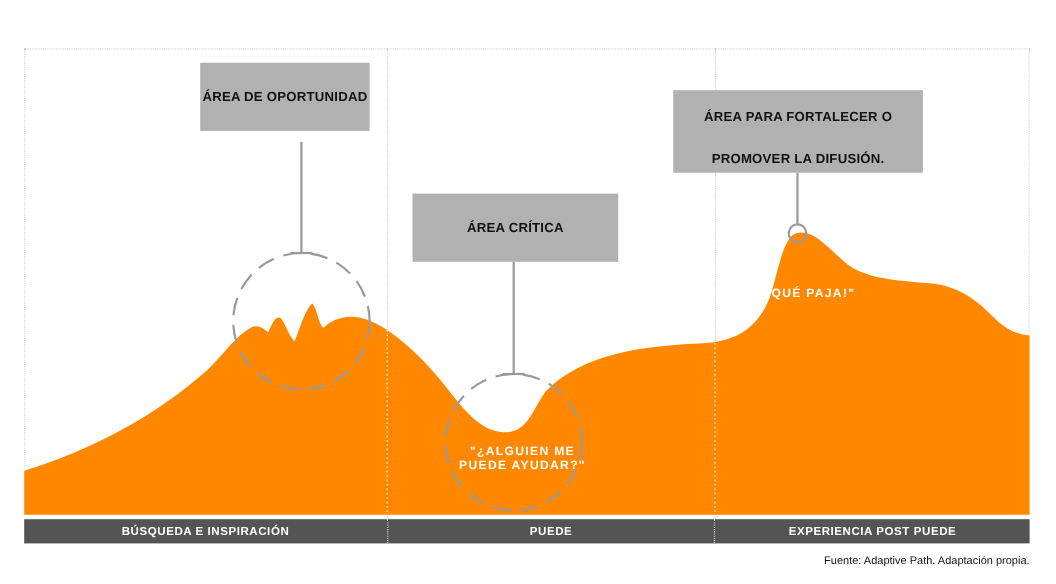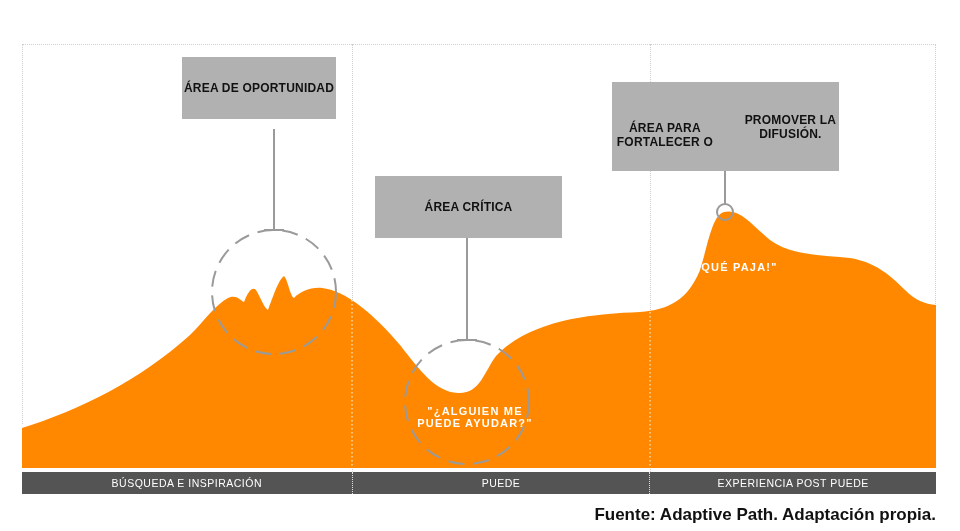--- a/index.html
+++ b/index.html
@@ -6,23 +6,23 @@
   body { width:960px; height:531px; position:relative; overflow:hidden; font-family:"Liberation Sans", sans-serif; }
   .frame-top { position:absolute; left:22px; top:44px; width:914px; height:0; border-top:1px dotted #cfcfcf; }
   .frame-left { position:absolute; left:22px; top:44px; width:0; height:380px; border-left:1px dotted #cfcfcf; }
   .frame-right { position:absolute; left:935px; top:44px; width:0; height:260px; border-left:1px dotted #cfcfcf; }
   .divider { position:absolute; top:44px; width:0; height:450px; border-left:1px dotted #cfcfcf; }
   svg.curve { position:absolute; left:0; top:0; }
   .callout { position:absolute; background:#b1b1b1; color:#111; font-weight:bold; font-size:12px; display:flex; align-items:center; justify-content:center; text-align:center; line-height:14px; letter-spacing:0.2px; }
   .stem { position:absolute; width:0; border-left:2px solid #9a9a9a; }
   .quote { position:absolute; color:#ffffff; font-weight:bold; font-size:11px; letter-spacing:1.2px; text-align:center; line-height:12px; }
   .phase-bar { position:absolute; left:22px; top:472px; width:914px; height:22px; background:#545454; display:flex; }
-  .phase { display:flex; align-items:center; justify-content:center; color:#ffffff; font-weight:normal; font-size:10.5px; letter-spacing:0.5px; height:22px; }
+  .phase { display:flex; align-items:center; justify-content:center; color:#ffffff; font-weight:bold; font-size:10.5px; letter-spacing:0.5px; height:22px; }
   .phase.sep { border-left:1px dotted #e0e0e0; }
-  .source { position:absolute; right:24px; top:505px; font-size:17px; font-weight:bold; color:#111; }
+  .source { position:absolute; right:24px; top:505px; font-size:10px; font-weight:normal; color:#111; }
 </style>
 </head>
 <body>
 
 <div class="frame-top"></div>
 <div class="frame-left"></div>
 <div class="frame-right"></div>
 <div class="divider" style="left:352px;"></div>
 <div class="divider" style="left:650px;"></div>
 
@@ -64,21 +64,21 @@
 <div class="stem" style="left:273px; top:129px; height:101px;"></div>
 <div class="stem" style="left:466px; top:238px; height:102px;"></div>
 <div class="stem" style="left:724px; top:157px; height:47px;"></div>
 
 <div class="callout" style="left:182px; top:57px; width:154px; height:62px;">
   <span>ÁREA DE OPORTUNIDAD</span>
 </div>
 <div class="callout" style="left:375px; top:176px; width:187px; height:62px;">
   <span>ÁREA CRÍTICA</span>
 </div>
-<div class="callout" style="left:612px; top:82px; width:227px; height:89px; flex-direction:row; justify-content:flex-start; padding-top:0;gap:24px;">
+<div class="callout" style="left:612px; top:82px; width:227px; height:75px; flex-direction:column; justify-content:flex-start; padding-top:0;gap:24px;">
   <span style="margin-top:17px;">ÁREA PARA FORTALECER O</span>
   <span>PROMOVER LA DIFUSIÓN.</span>
 </div>
 
 <div class="quote" style="left:410px; top:405px; width:130px;">
   <div>"¿ALGUIEN ME</div>
   <div>PUEDE AYUDAR?"</div>
 </div>
 <div class="quote" style="left:690px; top:261px; width:110px; text-align:left;">"¡QUÉ PAJA!"</div>
 

